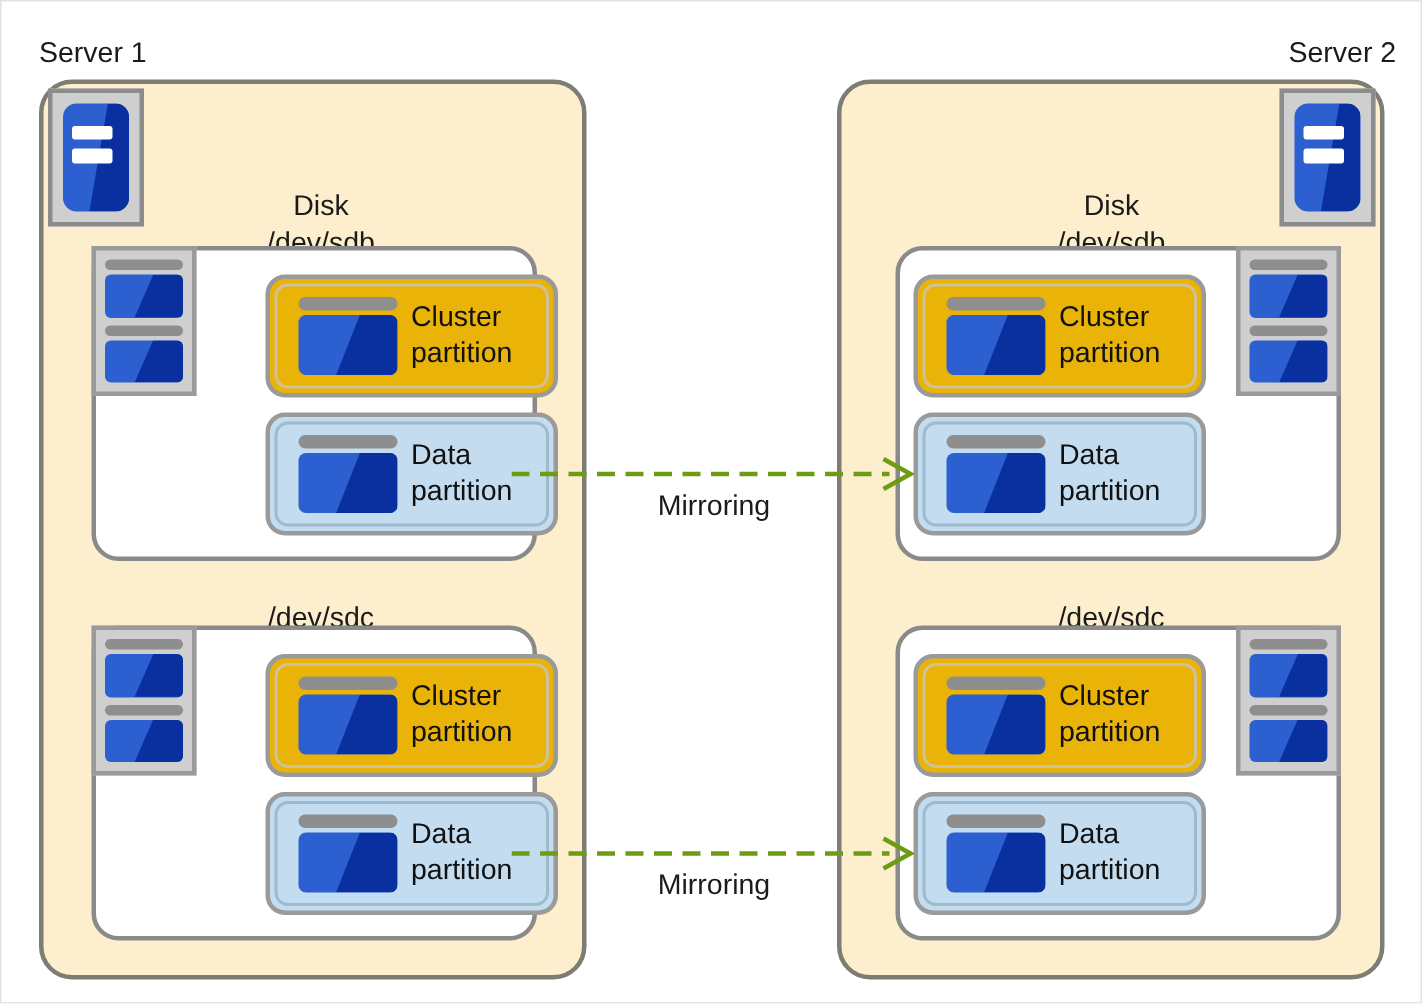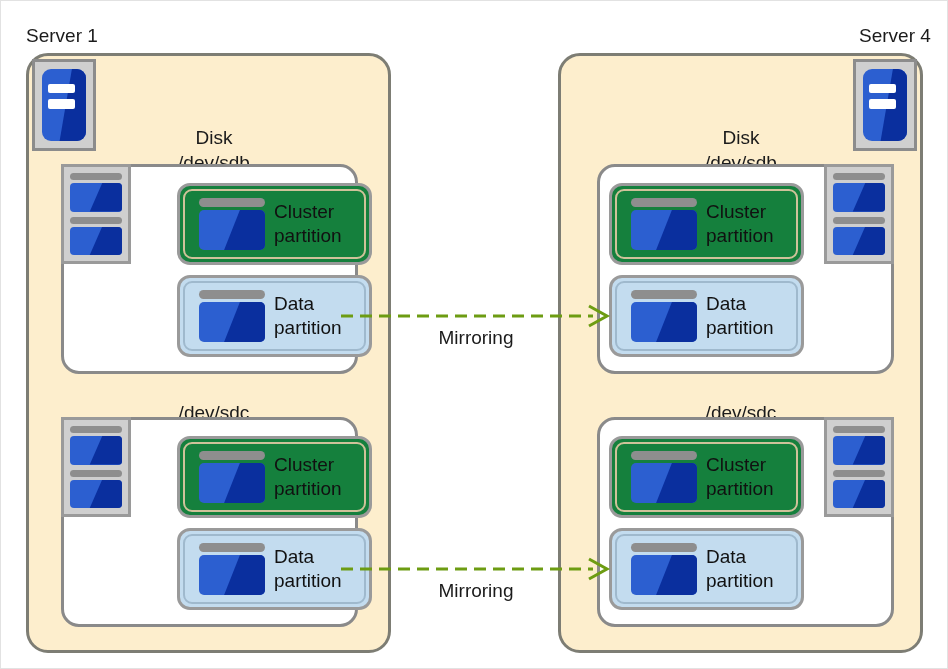--- a/index.html
+++ b/index.html
@@ -75,21 +75,21 @@
     width: 100%;
     height: 100%;
     border: 2px solid #c9c3a8;
     border-radius: 9px;
     box-sizing: border-box;
     display: flex;
     align-items: center;
     gap: 9px;
     padding-left: 14px;
   }
-  .partition-box.cluster { background: #15803d; }
+  .partition-box.cluster { background: #eab308; }
   .partition-box.cluster > .inner { border-color: #cfc29a; }
   .partition-box.data { background: #c3dcef; }
   .partition-box.data > .inner { border-color: #9fb9cd; }
 
   .partition-text {
     font-size: 19px;
     color: #111111;
     line-height: 1.25;
     white-space: nowrap;
   }
@@ -305,21 +305,21 @@
           </span>
           <span class="partition-text">
             <span>Data</span><br>
             <span>partition</span>
           </span>
         </div>
       </div>
     </div>
   </div>
 
-  <div class="server-label" style="left:858px; top:25px;">Server 4</div>
+  <div class="server-label" style="left:858px; top:25px;">Server 2</div>
 
   <div class="server-box" style="left:557px; top:52px; width:365px; height:600px;">
 
     <div class="server-icon" style="right:3px; top:3px; width:64px; height:92px;">
       <div class="chassis">
         <span class="led one"></span>
         <span class="led two"></span>
       </div>
     </div>
 

